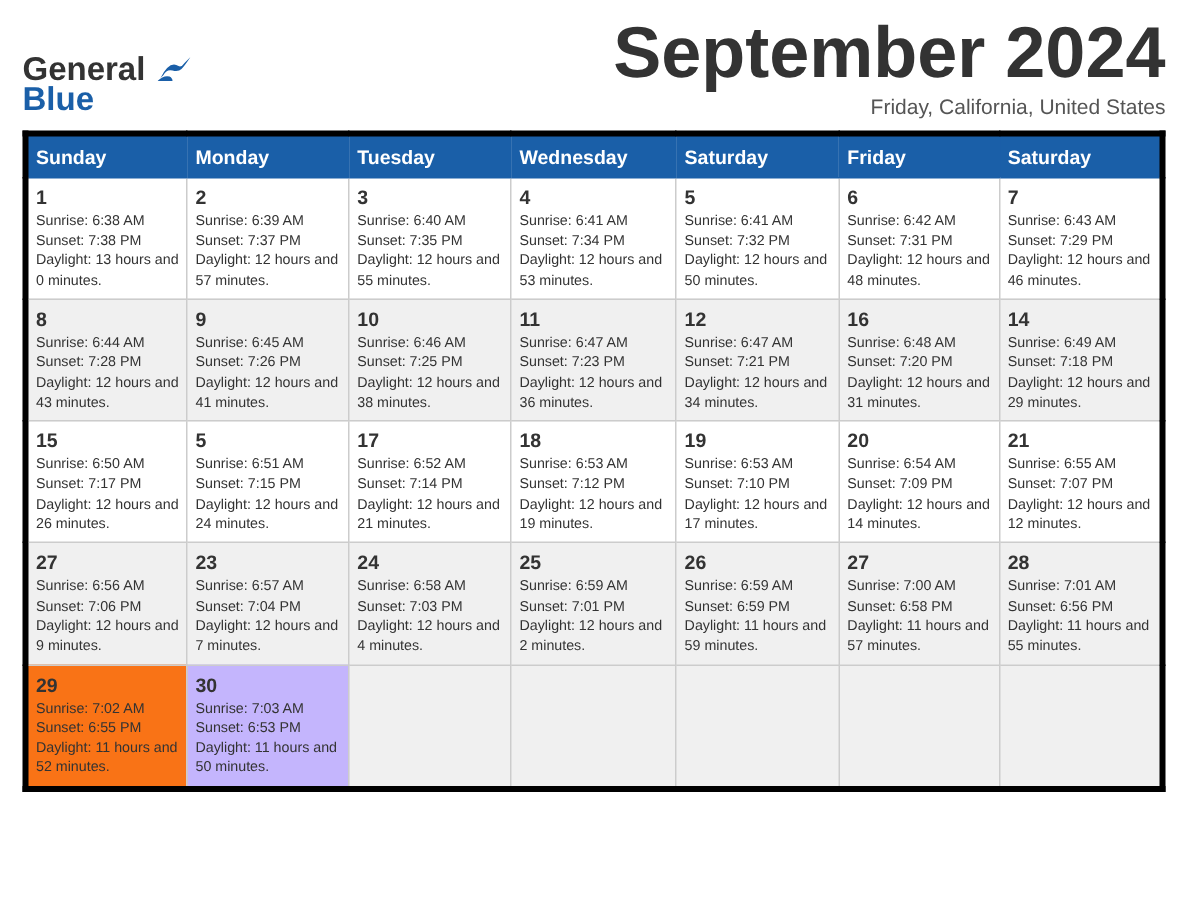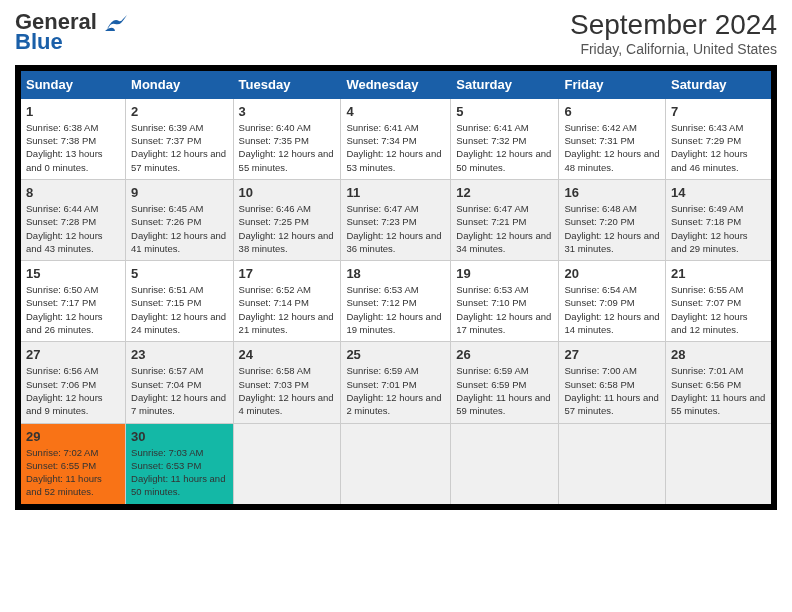--- a/index.html
+++ b/index.html
@@ -6,45 +6,45 @@
     body {
       font-family: Arial, sans-serif;
       background: #fff;
       width: 792px;
       min-height: 612px;
       padding: 10px 15px;
     }
     .header-area {
       display: flex;
       justify-content: space-between;
-      align-items: center;
+      align-items: flex-end;
       margin-bottom: 8px;
     }
     .logo {
       display: flex;
       flex-direction: column;
       align-items: flex-start;
     }
     .title-area {
       text-align: right;
     }
     .month-title {
-      font-size: 28px;
-      font-weight: normal;
+      font-size: 48px;
+      font-weight: bold;
       color: #333;
       line-height: 1.1;
     }
     .location {
       font-size: 14px;
       color: #555;
     }
     .calendar {
       width: 100%;
       border-collapse: collapse;
-      border: 6px solid #000000;
+      border: 4px solid #000000;
     }
     .calendar th {
       background-color: #1a5fa8;
       color: #fff;
       font-size: 13px;
       font-weight: bold;
       padding: 6px 5px;
       text-align: left;
       border: 1px solid #1a5fa8;
     }
@@ -352,21 +352,21 @@
       </tr>
       <tr>
         <td style="background-color: #f97316;">
         <span class="day-number">29</span>
         <div class="day-info">
           Sunrise: 7:02 AM<br>
           Sunset: 6:55 PM<br>
           Daylight: 11 hours and 52 minutes.
         </div>
       </td>
-        <td style="background-color: #14b8a6;">
+        <td style="background-color: #c4b5fd;">
         <span class="day-number">30</span>
         <div class="day-info">
           Sunrise: 7:03 AM<br>
           Sunset: 6:53 PM<br>
           Daylight: 11 hours and 50 minutes.
         </div>
       </td>
         <td class="empty-cell" style="background-color: rgb(236, 236, 236);"></td>
         <td class="empty-cell" style="background-color: rgb(236, 236, 236);"></td>
         <td class="empty-cell" style="background-color: rgb(236, 236, 236);"></td>

